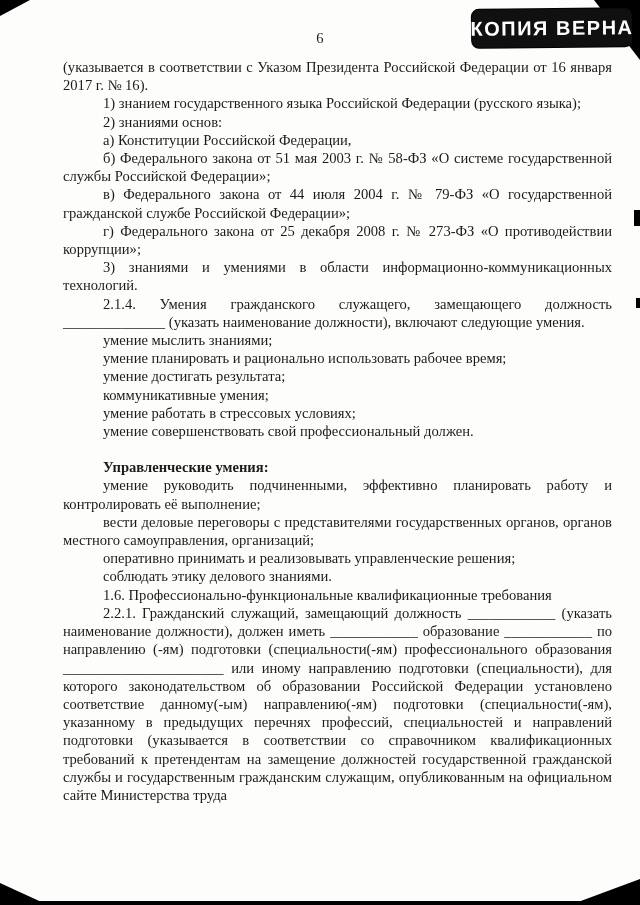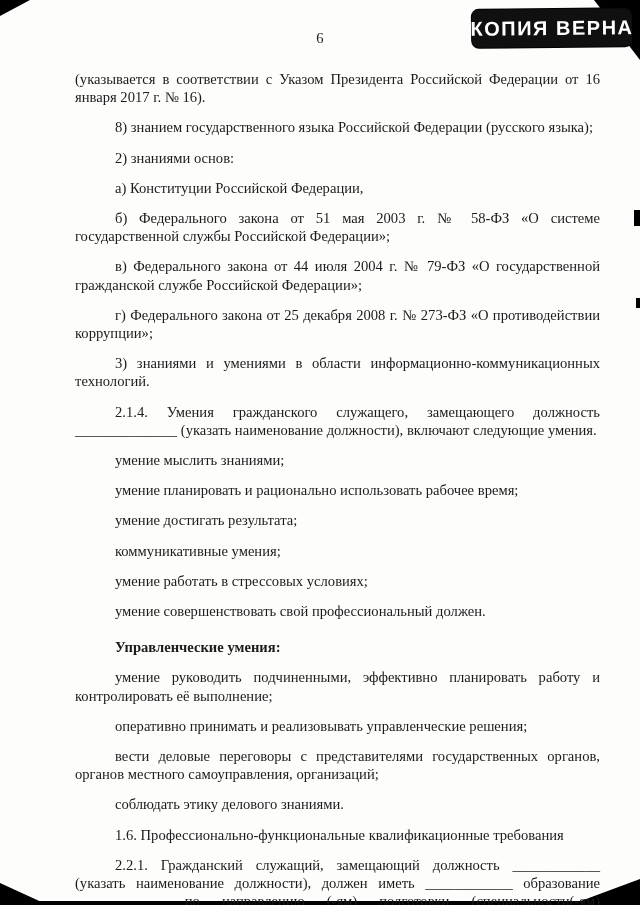--- a/index.html
+++ b/index.html
@@ -34,21 +34,21 @@
     font-weight:bold;
     font-size:20px;
     letter-spacing:1.5px;
     white-space:nowrap;
   }
   
   .body-text{
     position:absolute;top:58px;left:63px;width:549px;
   }
   .para{
-    margin:12px;
+    margin:0;
     font-size:14.6px;
     line-height:18.2px;
     text-align:justify;
     color:#1b1b1b;
   }
   .indent{text-indent:40px;}
   .noindent{text-indent:0;}
   .gap{margin-top:18px;font-weight:bold;}
   
   .artifact{position:absolute;background:#000;}
@@ -74,36 +74,36 @@
   <div class="artifact a-br"></div>
 
   <div class="stamp">
     <span>КОПИЯ ВЕРНА</span>
   </div>
 
   <div class="page-number">6</div>
 
   <div class="body-text">
       <p class="para noindent">(указывается в соответствии с Указом Президента Российской Федерации от 16 января 2017 г. № 16).</p>
-      <p class="para indent">8) знанием государственного языка Российской Федерации (русского языка);</p>
+      <p class="para indent">1) знанием государственного языка Российской Федерации (русского языка);</p>
       <p class="para indent">2) знаниями основ:</p>
       <p class="para indent">а) Конституции Российской Федерации,</p>
       <p class="para indent">б) Федерального закона от 51 мая 2003 г. № 58-ФЗ «О системе государственной службы Российской Федерации»;</p>
       <p class="para indent">в) Федерального закона от 44 июля 2004 г. № 79-ФЗ «О государственной гражданской службе Российской Федерации»;</p>
       <p class="para indent">г) Федерального закона от 25 декабря 2008 г. № 273-ФЗ «О противодействии коррупции»;</p>
       <p class="para indent">3) знаниями и умениями в области информационно-коммуникационных технологий.</p>
       <p class="para indent">2.1.4. Умения гражданского служащего, замещающего должность ______________ (указать наименование должности), включают следующие умения.</p>
       <p class="para indent">умение мыслить знаниями;</p>
       <p class="para indent">умение планировать и рационально использовать рабочее время;</p>
       <p class="para indent">умение достигать результата;</p>
       <p class="para indent">коммуникативные умения;</p>
       <p class="para indent">умение работать в стрессовых условиях;</p>
       <p class="para indent">умение совершенствовать свой профессиональный должен.</p>
       <p class="para indent gap">Управленческие умения:</p>
       <p class="para indent">умение руководить подчиненными, эффективно планировать работу и контролировать её выполнение;</p>
+      <p class="para indent">вести деловые переговоры с представителями государственных органов, органов местного самоуправления, организаций;</p>
       <p class="para indent">оперативно принимать и реализовывать управленческие решения;</p>
-      <p class="para indent">вести деловые переговоры с представителями государственных органов, органов местного самоуправления, организаций;</p>
       <p class="para indent">соблюдать этику делового знаниями.</p>
       <p class="para indent">1.6. Профессионально-функциональные квалификационные требования</p>
       <p class="para indent">2.2.1. Гражданский служащий, замещающий должность ____________ (указать наименование должности), должен иметь ____________ образование ____________ по направлению (-ям) подготовки (специальности(-ям) профессионального образования ______________________ или иному направлению подготовки (специальности), для которого законодательством об образовании Российской Федерации установлено соответствие данному(-ым) направлению(-ям) подготовки (специальности(-ям), указанному в предыдущих перечнях профессий, специальностей и направлений подготовки (указывается в соответствии со справочником квалификационных требований к претендентам на замещение должностей государственной гражданской службы и государственным гражданским служащим, опубликованным на официальном сайте Министерства труда</p>
     </div>
 
 </div>
 
 </body></html>

